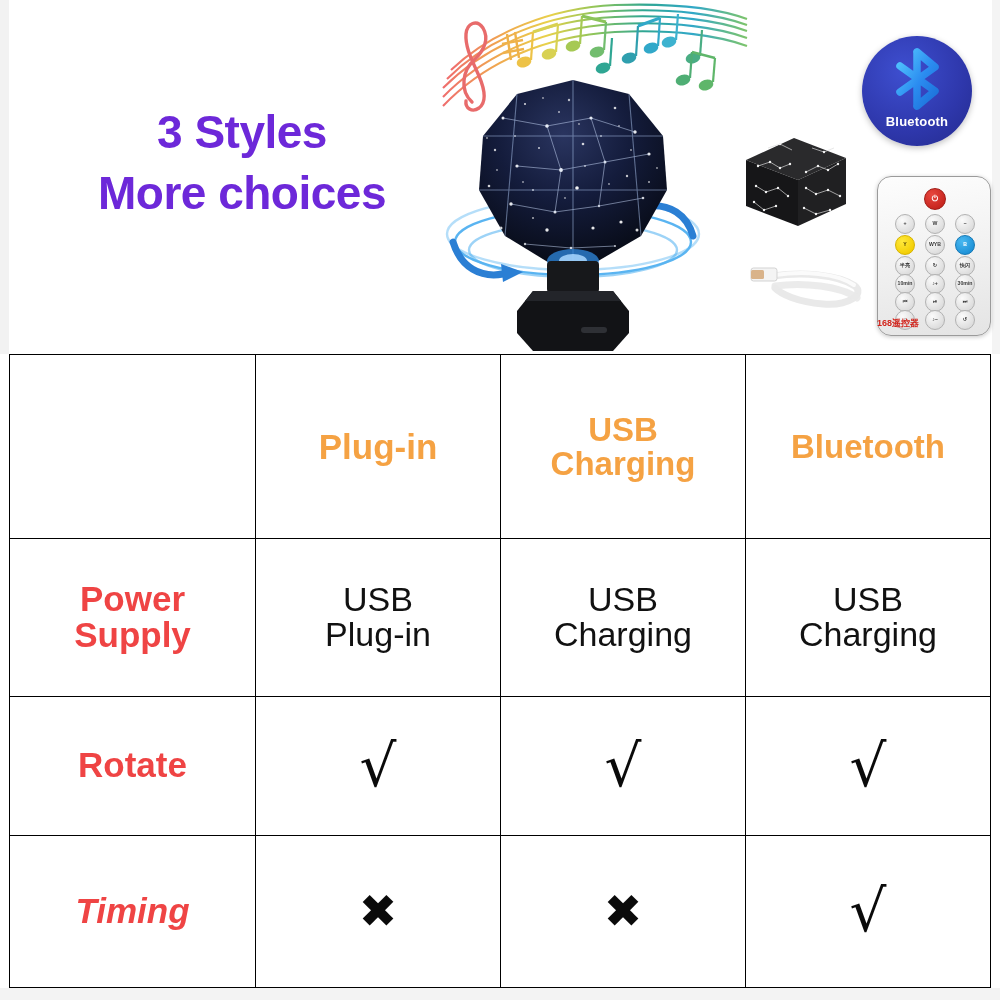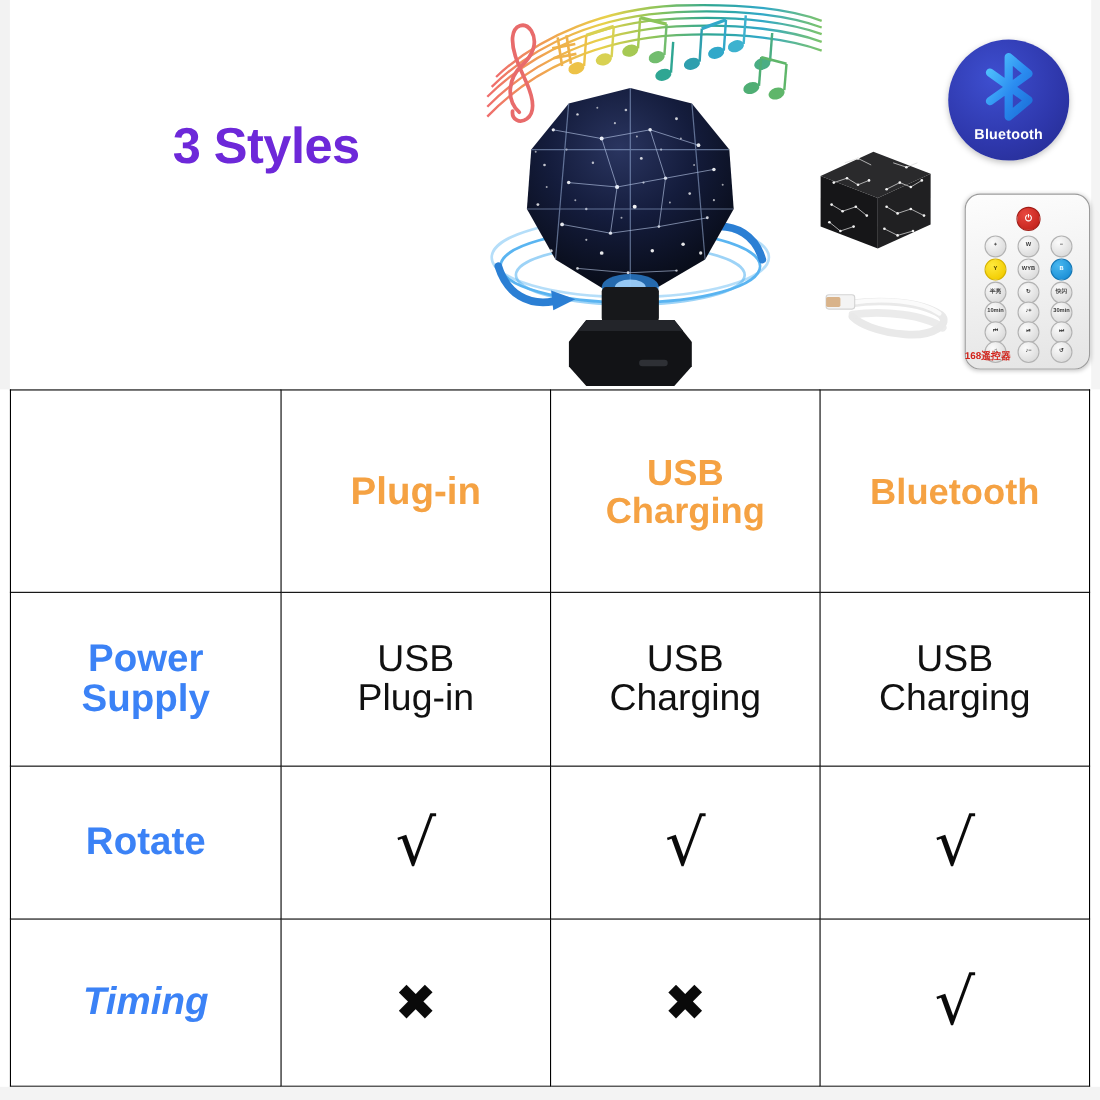--- a/index.html
+++ b/index.html
@@ -197,21 +197,21 @@
 
   .hdr-orange {
     color: #f5a243;
     font-weight: bold;
     font-size: 35px;
     line-height: 1.02;
   }
   .hdr-orange.two-line { font-size: 33px; }
 
   .rowlabel {
-    color: #3b82f6;
+    color: #ef4444;
     font-weight: bold;
     font-size: 35px;
     line-height: 1.04;
   }
 
   .cellval {
     color: #111111;
     font-size: 34px;
     line-height: 1.03;
     font-weight: normal;
@@ -248,20 +248,21 @@
 </head>
 <body>
 
 <div id="hero">
 
   <div class="edge-band-left"></div>
   <div class="edge-band-right"></div>
 
   <div id="headline">
     <span class="hl-1">3 Styles</span>
+    <span class="hl-2">More choices</span>
   </div>
 
   <div id="music-staff">
     <svg viewBox="0 0 330 118" width="330" height="118">
       <defs>
         <linearGradient id="staffgrad" x1="0" y1="0" x2="1" y2="0">
           <stop offset="0%" stop-color="#ef6d6d"></stop>
           <stop offset="18%" stop-color="#f0a84f"></stop>
           <stop offset="34%" stop-color="#e8d14a"></stop>
           <stop offset="50%" stop-color="#8cc45a"></stop>

